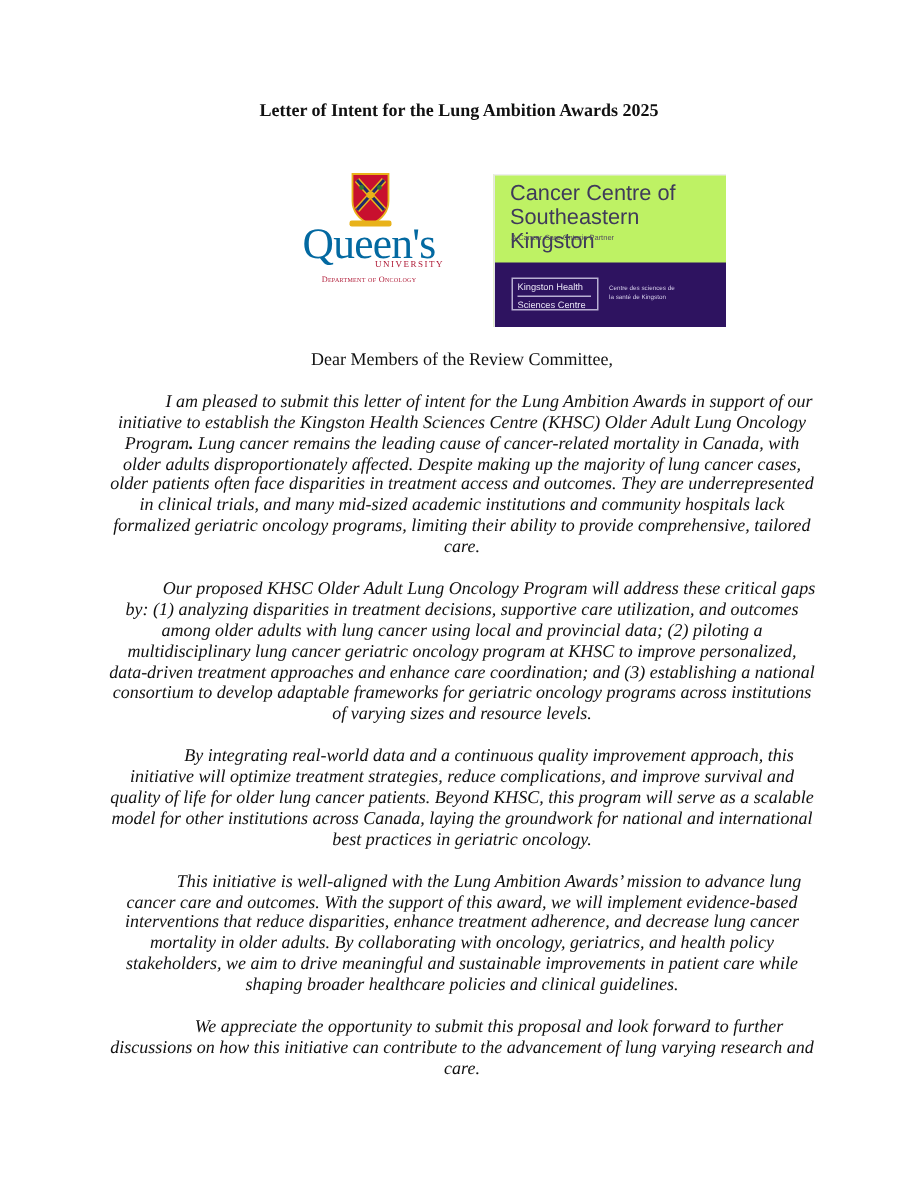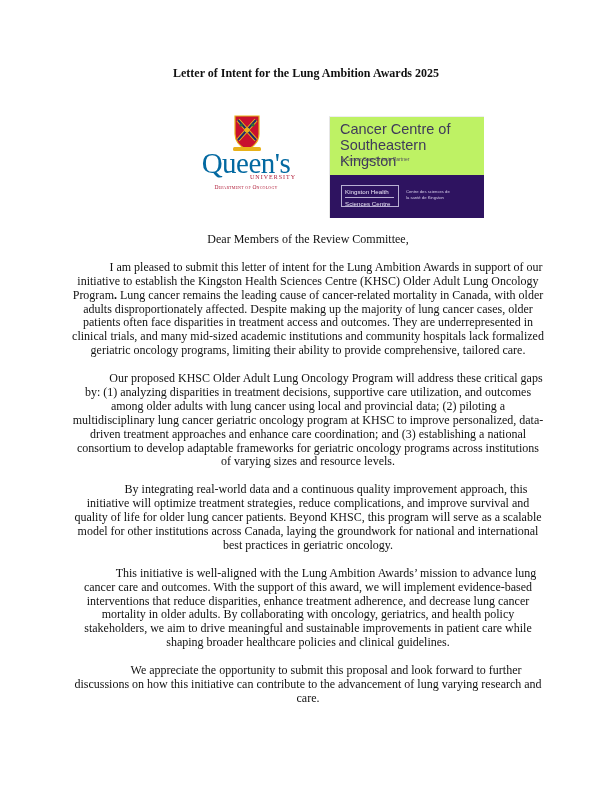--- a/index.html
+++ b/index.html
@@ -138,20 +138,21 @@
       width: 472px;
       font-size: 12px;
       line-height: 13.9px;
     }
     .letter p {
       margin: 0 0 13.9px 0;
       text-align: center;
     }
     .letter p.indent {
       text-indent: 36px;
+      font-style: italic;
     }
     .bold { font-weight: bold; }
   </style>
 </head>
 <body>
 
 <div class="page">
 
   <div class="title">Letter of Intent for the Lung Ambition Awards 2025</div>
 

